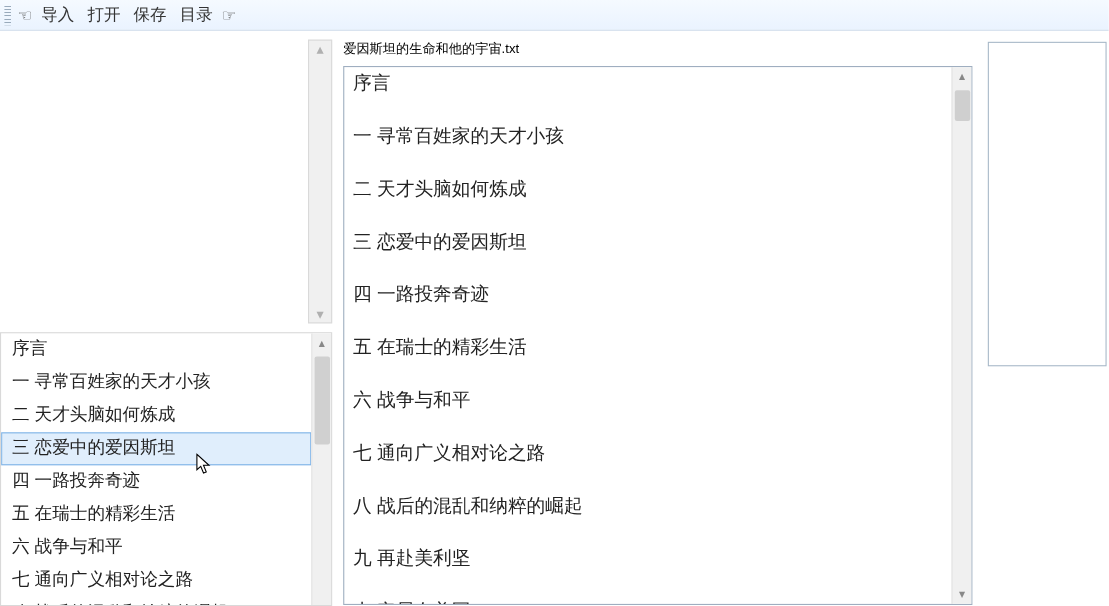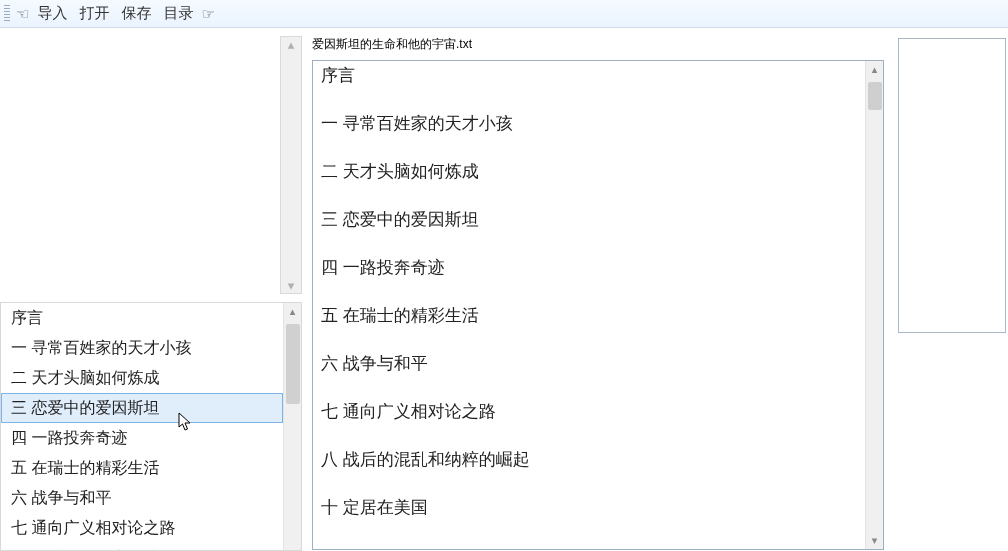--- a/index.html
+++ b/index.html
@@ -189,20 +189,21 @@
   <div class="items" id="center-items">
       <div class="item">序言</div>
       <div class="item">一 寻常百姓家的天才小孩</div>
       <div class="item">二 天才头脑如何炼成</div>
       <div class="item">三 恋爱中的爱因斯坦</div>
       <div class="item">四 一路投奔奇迹</div>
       <div class="item">五 在瑞士的精彩生活</div>
       <div class="item">六 战争与和平</div>
       <div class="item">七 通向广义相对论之路</div>
       <div class="item">八 战后的混乱和纳粹的崛起</div>
+      <div class="item">九 再赴美利坚</div>
       <div class="item">十 定居在美国</div>
     </div>
   <div class="scrollbar">
     <span class="arrow">▴</span>
     <div class="thumb"></div>
     <div style="flex:1"></div>
     <span class="arrow">▾</span>
   </div>
 </div>
 

